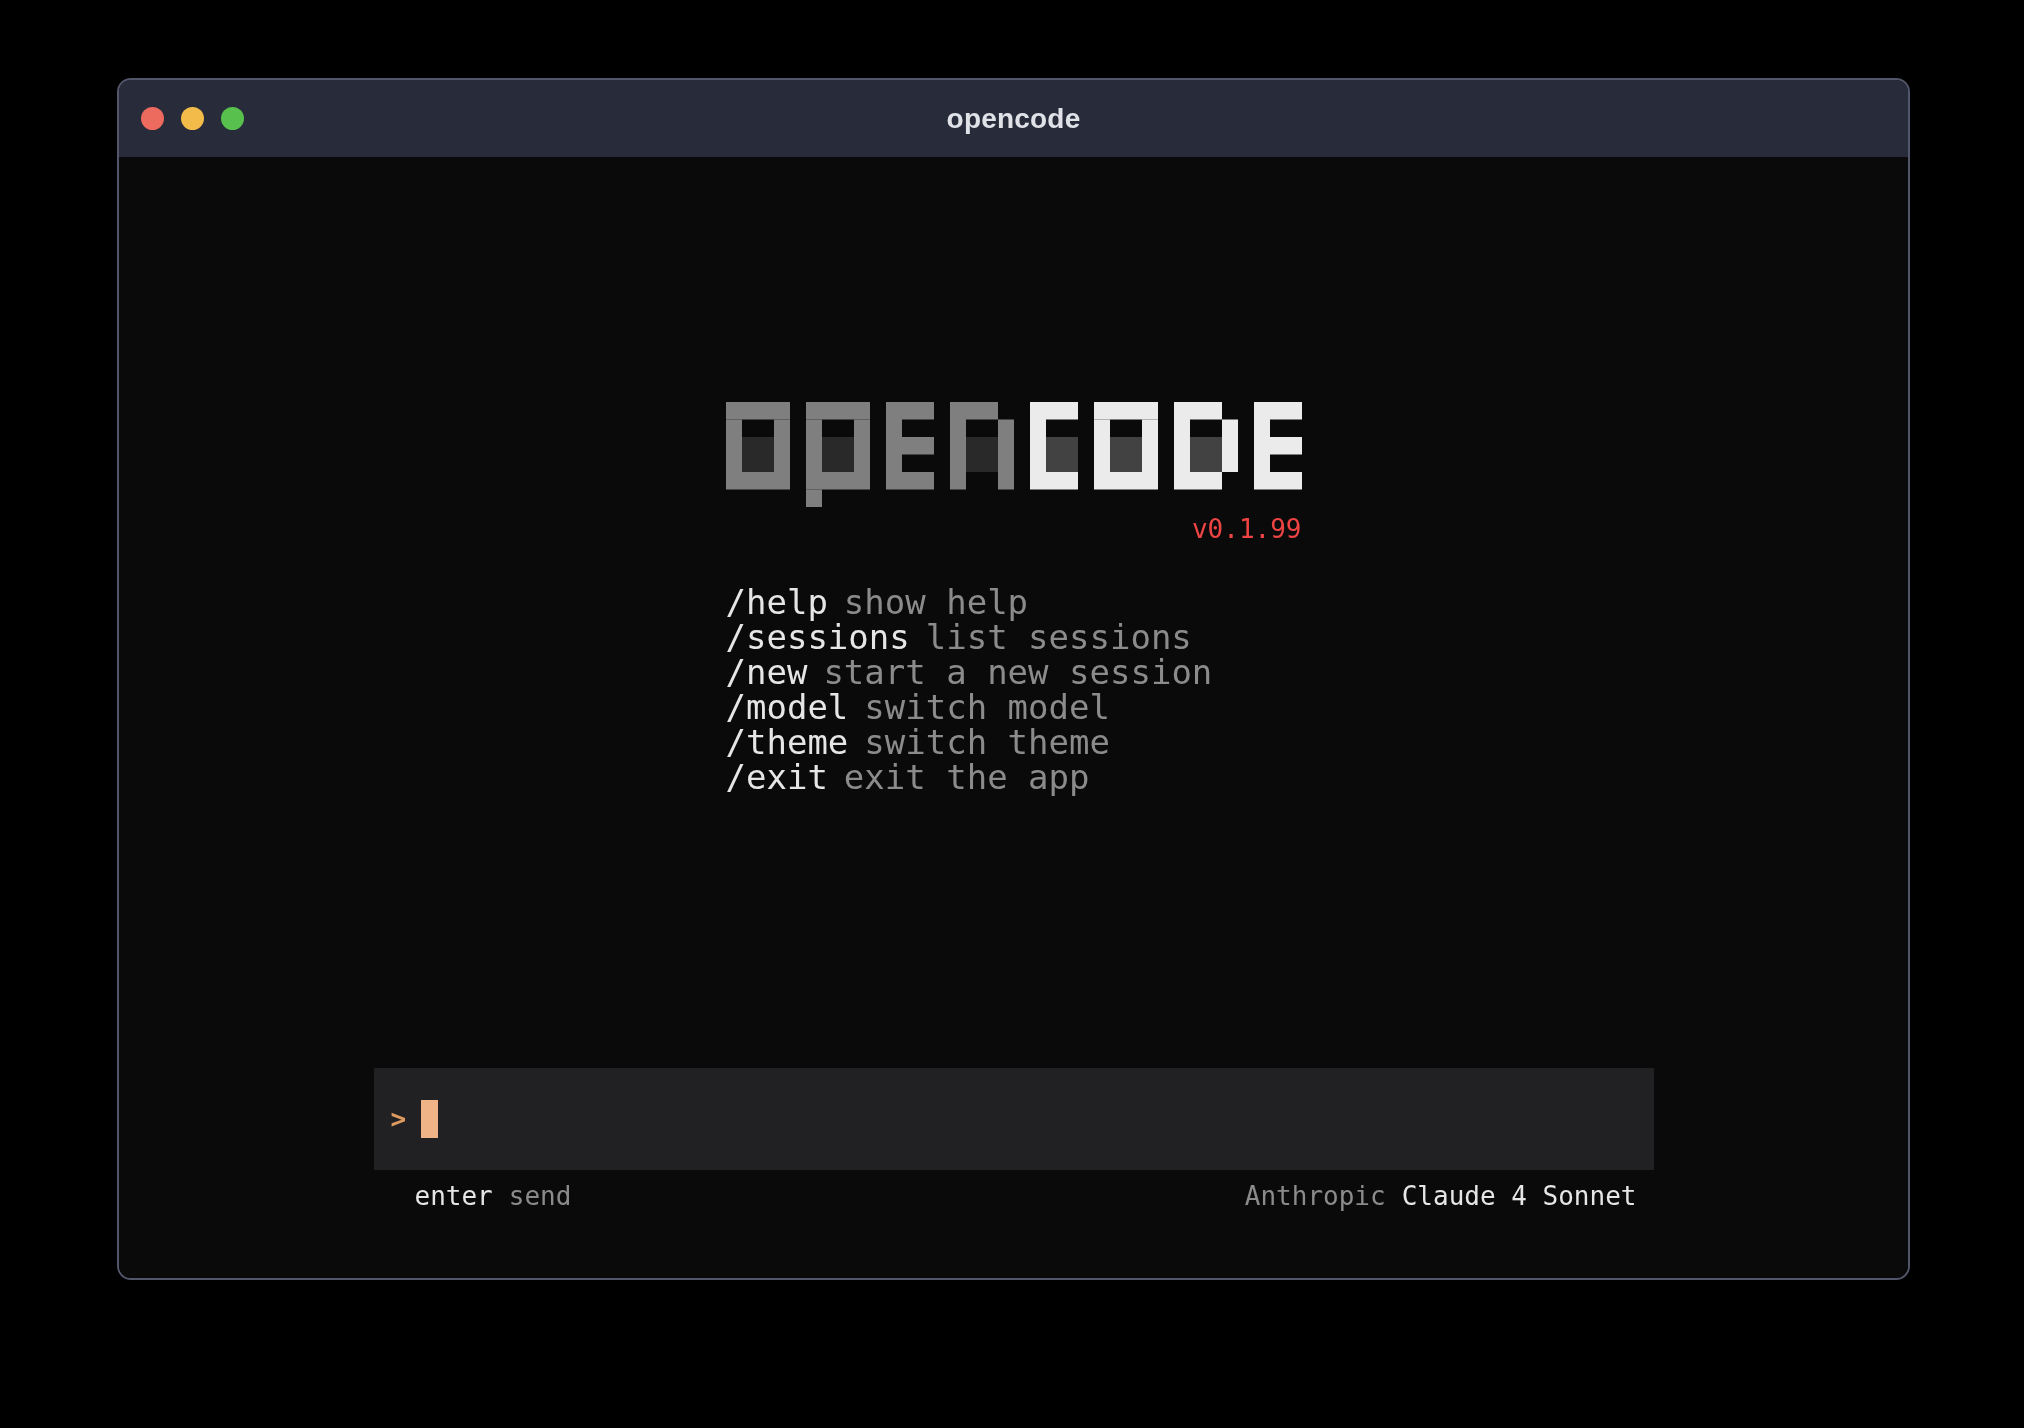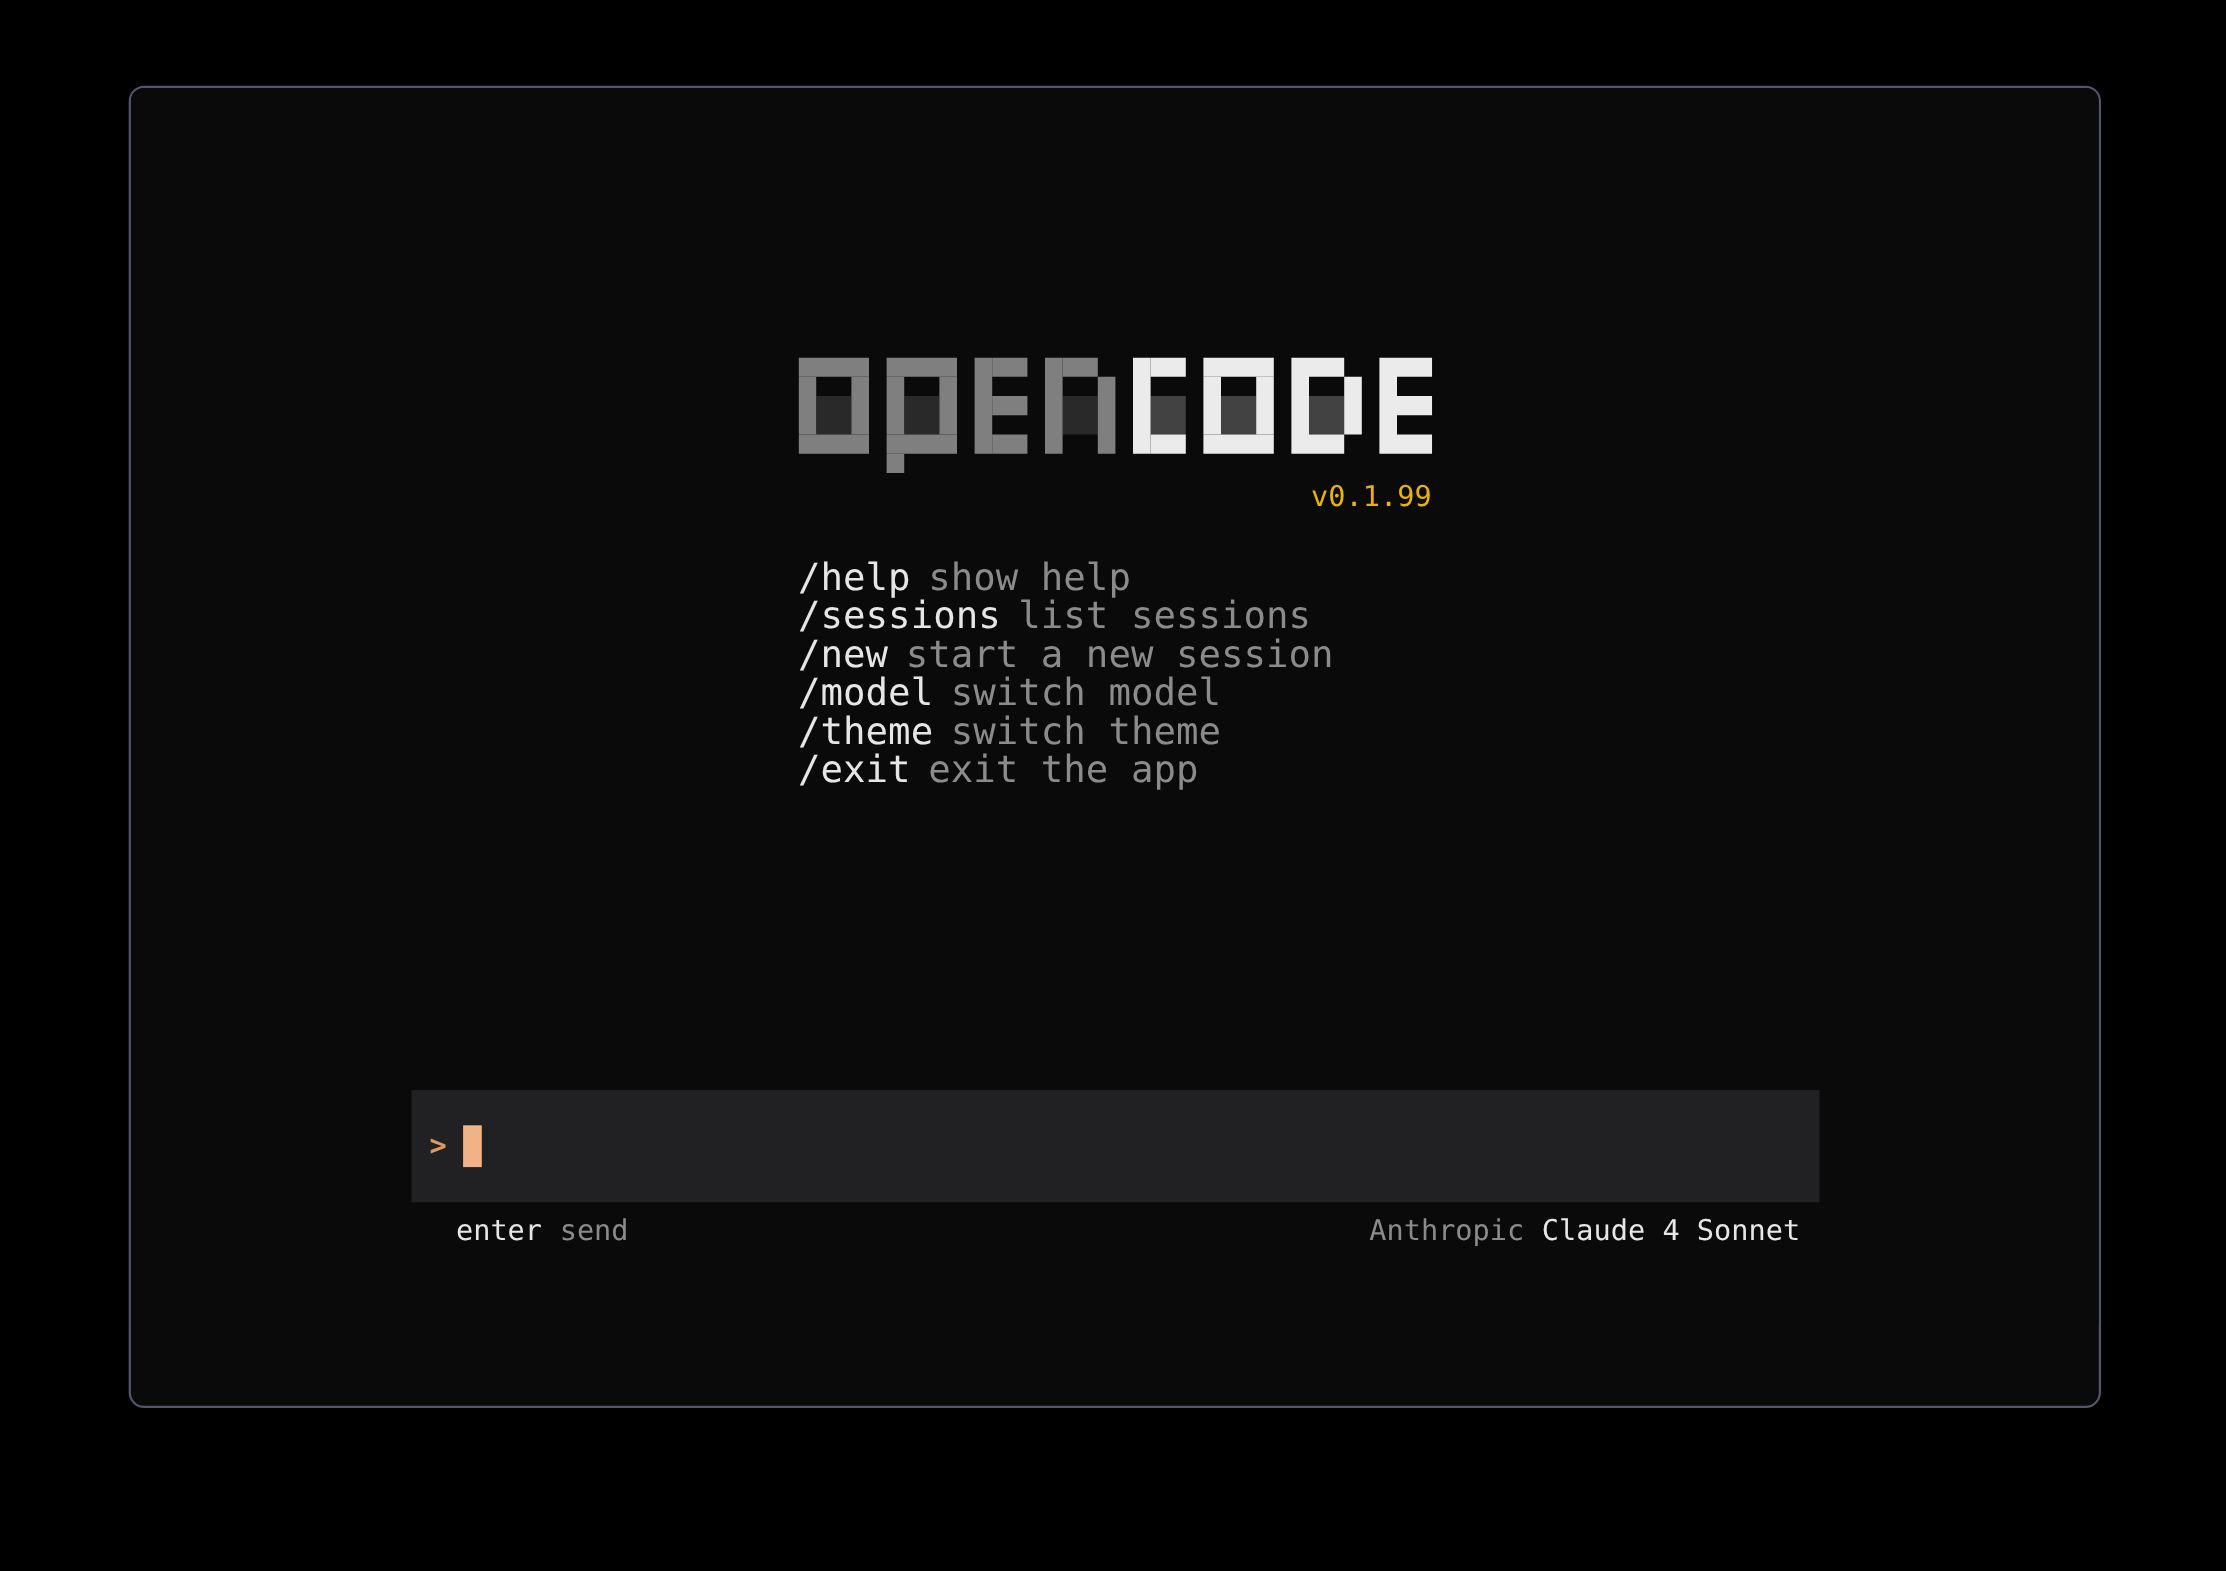--- a/index.html
+++ b/index.html
@@ -18,21 +18,21 @@
           align-items:center;gap:17px;}
   .light{width:23px;height:23px;border-radius:50%;display:inline-block;}
 
   
   .terminal{position:relative;width:100%;height:1123px;background:#0a0a0b;}
 
   .hero{position:absolute;top:245px;left:50%;transform:translateX(-50%);
         width:576px;}
   .logo{display:block;width:576px;height:105px;}
   .version{margin-top:6px;text-align:right;font-size:26px;line-height:32px;
-           color:#eab308;}
+           color:#ef4444;}
   .commands{margin-top:40px;}
   .cmd-row{font-size:34px;line-height:35px;white-space:pre;}
   .cmd-name{color:#e6e6e6;}
   .cmd-desc{color:#8b8b8b;margin-left:16px;}
 
   
   .input-panel{position:absolute;top:911px;left:50%;transform:translateX(-50%);
                width:1280px;height:102px;background:#212123;
                display:flex;align-items:center;box-sizing:border-box;
                padding-left:17px;cursor:text;}
@@ -47,20 +47,28 @@
   .hint-key{color:#e6e6e6;margin-left:24px;}
   .hint-action{color:#8b8b8b;margin-left:16px;}
   .provider{color:#8b8b8b;}
   .model{color:#e6e6e6;margin-left:16px;}
 </style>
 </head>
 <body>
 
 <div class="window">
 
+  <div class="titlebar">
+    <div class="lights">
+      <span class="light" style="background: rgb(236, 106, 94);"></span>
+      <span class="light" style="background: rgb(243, 187, 73);"></span>
+      <span class="light" style="background: rgb(88, 193, 78);"></span>
+    </div>
+    <div class="title">opencode</div>
+  </div>
 
   <div class="terminal">
 
     <div class="hero">
       <svg class="logo" id="logo" viewBox="0 0 576 105" xmlns="http://www.w3.org/2000/svg">
           <rect x="16" y="35" width="32" height="35" fill="#292929"></rect>
           <rect x="0" y="0" width="64" height="17.5" fill="#7f7f7f"></rect>
           <rect x="0" y="17.5" width="16" height="52.5" fill="#7f7f7f"></rect>
           <rect x="48" y="17.5" width="16" height="52.5" fill="#7f7f7f"></rect>
           <rect x="0" y="70" width="64" height="17.5" fill="#7f7f7f"></rect>

